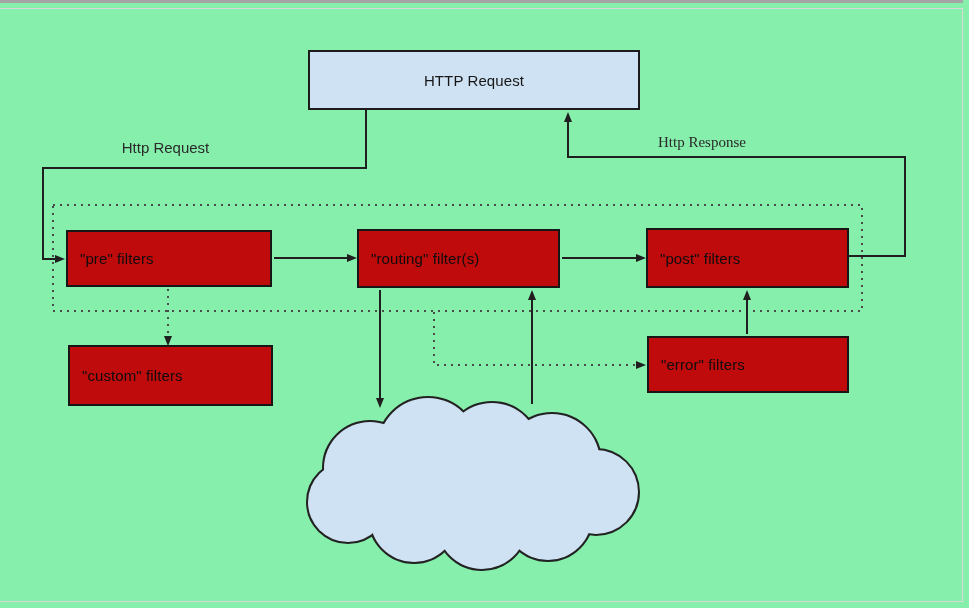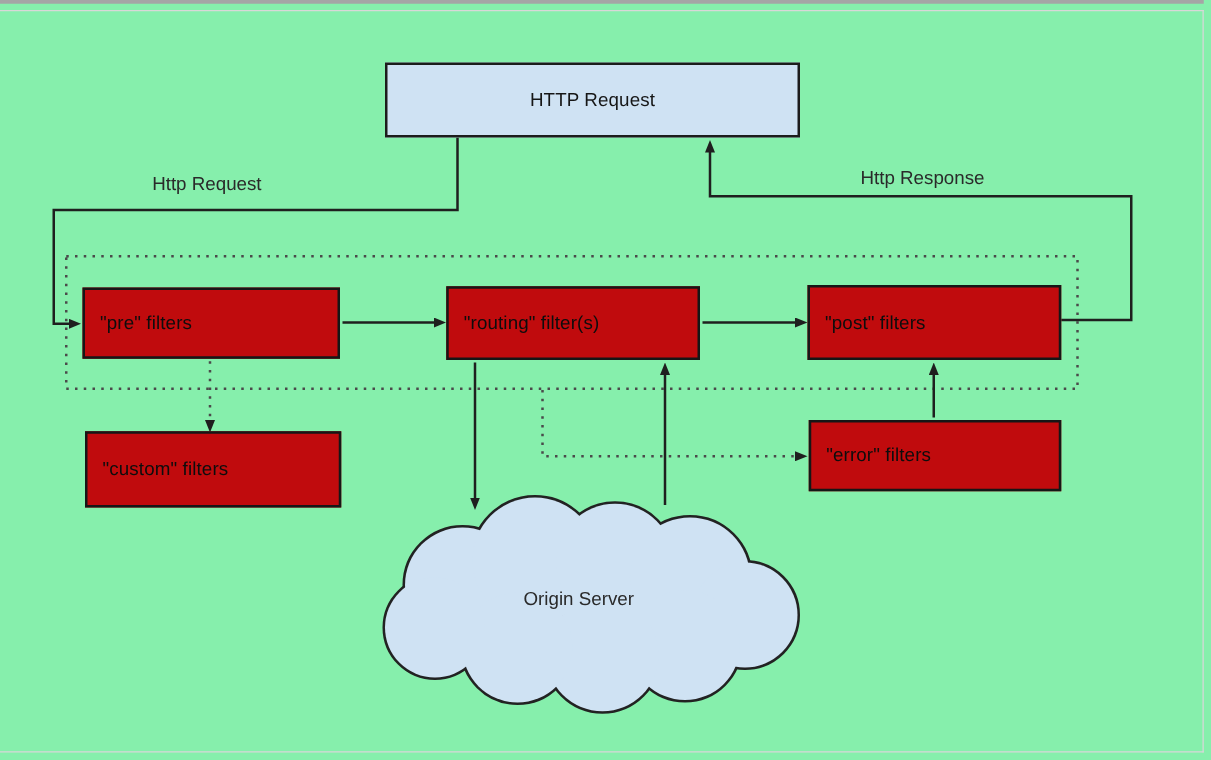--- a/index.html
+++ b/index.html
@@ -24,21 +24,21 @@
 
   .node-http-request { left: 308px; top: 50px;  width: 332px; height: 60px; }
   .node-pre     { left: 66px;  top: 230px; width: 206px; height: 57px; }
   .node-routing { left: 357px; top: 229px; width: 203px; height: 59px; }
   .node-post    { left: 646px; top: 228px; width: 203px; height: 60px; }
   .node-custom  { left: 68px;  top: 345px; width: 205px; height: 61px; }
   .node-error   { left: 647px; top: 336px; width: 202px; height: 57px; }
 
   .edge-label { position: absolute; font-size: 15px; color: #2a2a2a; text-align: center; }
   .label-request  { left: 98px;  top: 139px; width: 135px; }
-  .label-response { left: 663px; top: 134px; width: 150px; }
+  .label-response { left: 627px; top: 134px; width: 150px; font-family: Liberation Serif, serif; }
 
   .cloud-label { position: absolute; left: 388px; top: 471px; width: 150px;
                  text-align: center; font-size: 15px; color: #2a2a2a; }
 </style>
 </head>
 <body>
 
 <div class="screen">
 
   <div class="top-bar"></div>
@@ -118,15 +118,14 @@
   </div>
 
   <div class="node filter-node node-error">
     <span>"error" filters</span>
   </div>
 
   <div class="edge-label label-request">Http Request</div>
 
   <div class="edge-label label-response">Http Response</div>
 
-  <div class="cloud-label">Origin Server</div>
 
 </div>
 
 </body></html>

